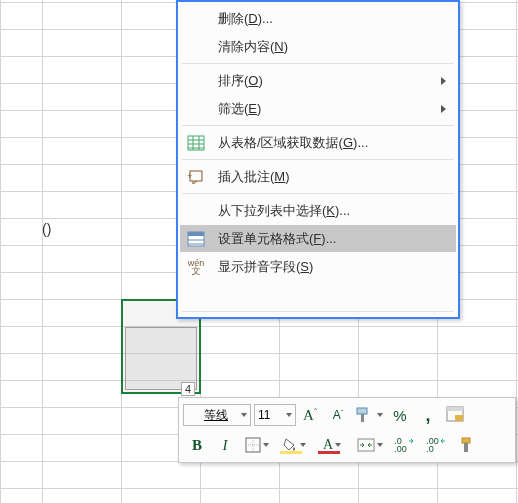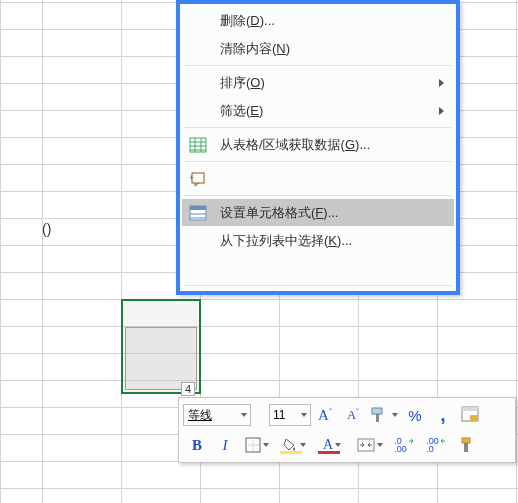--- a/index.html
+++ b/index.html
@@ -55,21 +55,21 @@
     padding: 0 3px;
     color: #333;
   }
   
   .context-menu {
     position: absolute;
     left: 176px;
     top: 0;
     width: 284px;
     background: #fcfcfc;
-    border: 4px solid #3b82f6;
+    border: 2px solid #3b82f6;
     box-shadow: 2px 2px 4px rgba(0,0,0,0.2);
     padding: 2px;
     box-sizing: border-box;
   }
   .menu-item {
     display: flex;
     align-items: center;
     height: 27px;
     padding: 0 6px 0 4px;
     margin: 1px 0;
@@ -127,57 +127,57 @@
   }
   .tb-row + .tb-row {
     margin-top: 2px;
   }
   .font-name {
     width: 68px;
     height: 22px;
     border: 1px solid #bbb;
     display: flex;
     align-items: center;
-    padding-left: 4px;
+    padding-left: 20px;
     font-size: 12px;
     box-sizing: border-box;
     position: relative;
     text-decoration: underline;
   }
   .font-size {
     width: 42px;
     height: 22px;
     border: 1px solid #bbb;
     display: flex;
     align-items: center;
     padding-left: 3px;
     font-size: 12px;
     box-sizing: border-box;
-    margin-left: 18px;
+    margin-left: 3px;
     position: relative;
   }
   .dd-arrow {
     position: absolute;
     right: 3px;
     top: 50%;
     transform: translateY(-50%);
     width: 0;height:0;
     border-left:3px solid transparent;
     border-right:3px solid transparent;
     border-top:4px solid #666;
   }
   .tb-btn {
     min-width: 22px;
     height: 24px;
     display: flex;
     align-items: center;
     justify-content: center;
     margin: 0 1px;
     font-size: 13px;
-    color: #1d4ed8;
+    color: #14532d;
     position: relative;
     padding: 0 2px;
   }
   .tb-btn.bold { font-weight: bold; font-family: "Times New Roman",serif; font-size:15px;}
   .tb-btn.italic { font-style: italic; font-family: "Times New Roman",serif; font-size:15px;}
   .color-underline {
     position:absolute; bottom:3px; left:4px; right:10px; height:3px;
   }
   .drop-part {
     width:0;height:0;
@@ -264,36 +264,43 @@
   </div>
   <div class="menu-sep"></div>
   <div class="menu-item">
     <span class="menu-icon">
       <svg width="18" height="16">
           <rect x="3" y="2" width="12" height="10" fill="none" stroke="#8a5a2a" stroke-width="1"></rect>
           <path d="M6 12 L6 15 L10 12" fill="none" stroke="#8a5a2a"></path>
           <text x="0" y="10" font-size="9" fill="#8a5a2a">+</text>
         </svg>
     </span>
-  </div>
-  <div class="menu-sep"></div>
+    <span class="menu-label">插入批注(<u>M</u>)</span>
+  </div>
+  <div class="menu-sep"></div>
+  <div class="menu-item">
+    <span class="menu-icon"></span>
+    <span class="menu-label">从下拉列表中选择(<u>K</u>)...</span>
+  </div>
   <div class="menu-item hover">
     <span class="menu-icon">
       <svg width="18" height="16">
           <rect x="1" y="1" width="16" height="14" fill="#fff" stroke="#6b8eb8" stroke-width="1"></rect>
           <rect x="1" y="1" width="16" height="4" fill="#6b8eb8"></rect>
           <line x1="1" y1="9" x2="17" y2="9" stroke="#6b8eb8"></line>
           <line x1="1" y1="13" x2="17" y2="13" stroke="#6b8eb8"></line>
         </svg>
     </span>
     <span class="menu-label">设置单元格格式(<u>F</u>)...</span>
   </div>
   <div class="menu-item">
-    <span class="menu-icon"></span>
-    <span class="menu-label">从下拉列表中选择(<u>K</u>)...</span>
+    <span class="menu-icon">
+      <span style="font-size:9px;color:#7a5c3e;line-height:8px;text-align:center">wén<br>文</span>
+    </span>
+    <span class="menu-label">显示拼音字段(<u>S</u>)</span>
   </div>
   <div class="menu-item">
     <span class="menu-icon"></span>
   </div>
   <div class="menu-sep"></div>
 </div>
 
 <div class="mini-toolbar">
   <div class="tb-row">
     <div class="font-name">
@@ -301,21 +308,21 @@
       <span class="dd-arrow"></span>
     </div>
     <div class="font-size">
       <span>11</span>
       <span class="dd-arrow"></span>
     </div>
     <div class="tb-btn">
       <span style="font-family:serif;font-size:15px;">A<span style="font-size:9px;vertical-align:top">ˆ</span></span>
     </div>
     <div class="tb-btn">
-      <span style="font-family:Liberation Serif, serif;font-size:12px;">A<span style="font-size:8px;vertical-align:top">ˇ</span></span>
+      <span style="font-family:Liberation Sans, sans-serif;font-size:12px;">A<span style="font-size:8px;vertical-align:top">ˇ</span></span>
     </div>
     <div class="tb-btn">
       <svg width="20" height="18">
           <rect x="2" y="2" width="10" height="6" fill="#b8d4e3" stroke="#5b8ab5"></rect>
           <rect x="6" y="8" width="3" height="8" fill="#888"></rect>
         </svg>
       <span class="drop-part"></span>
     </div>
     <div class="tb-btn">
       <span style="font-size:15px">%</span>

